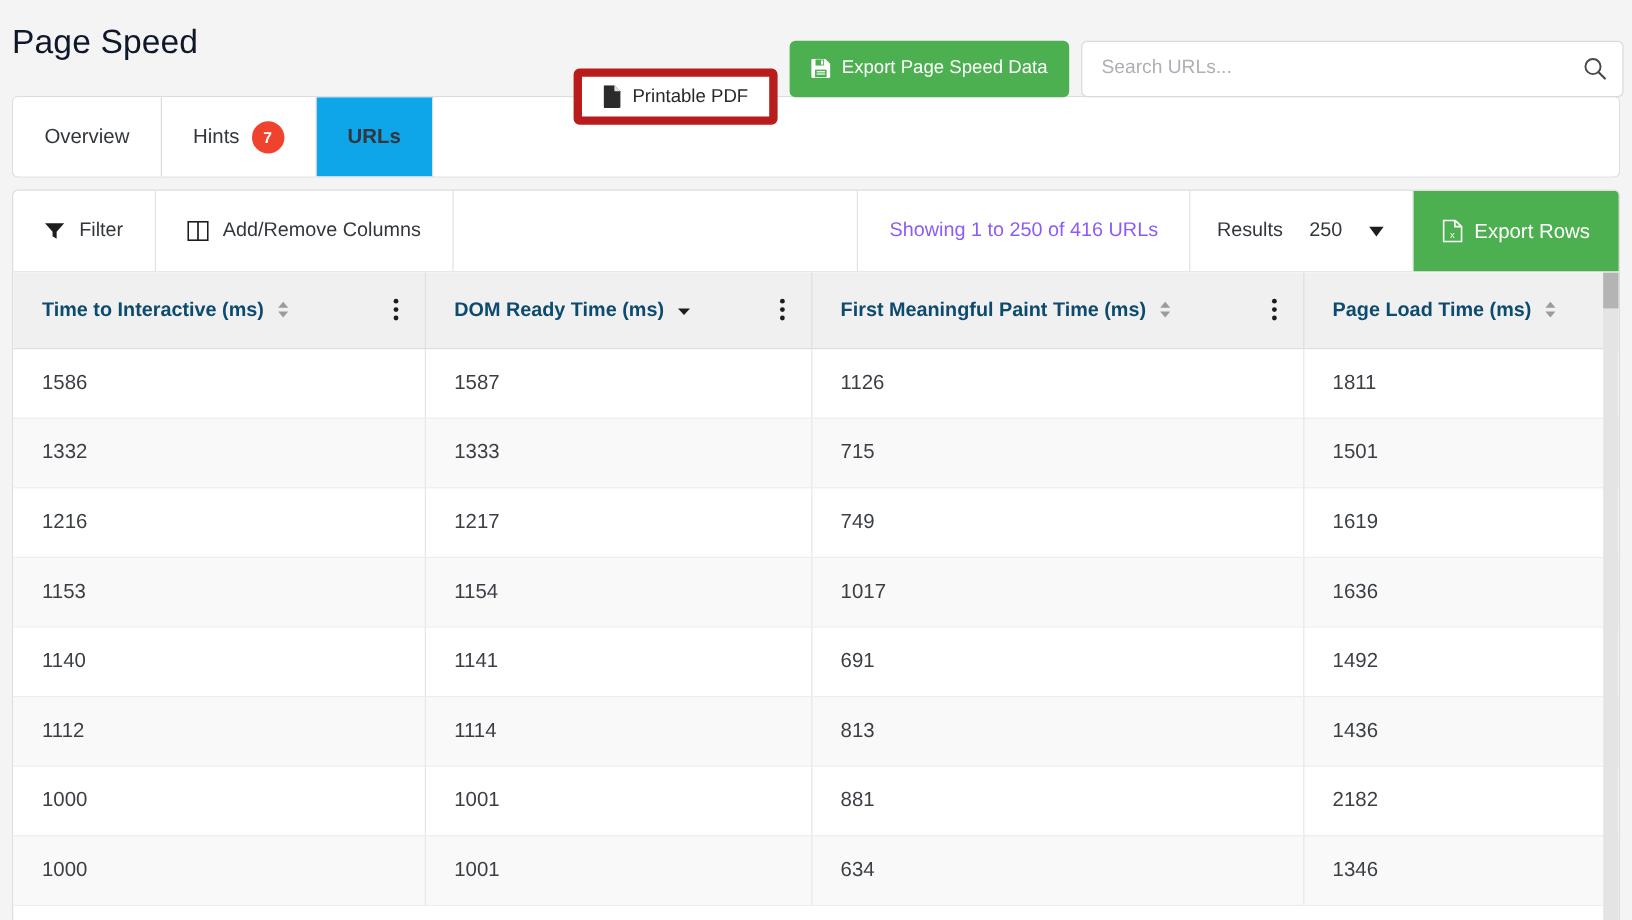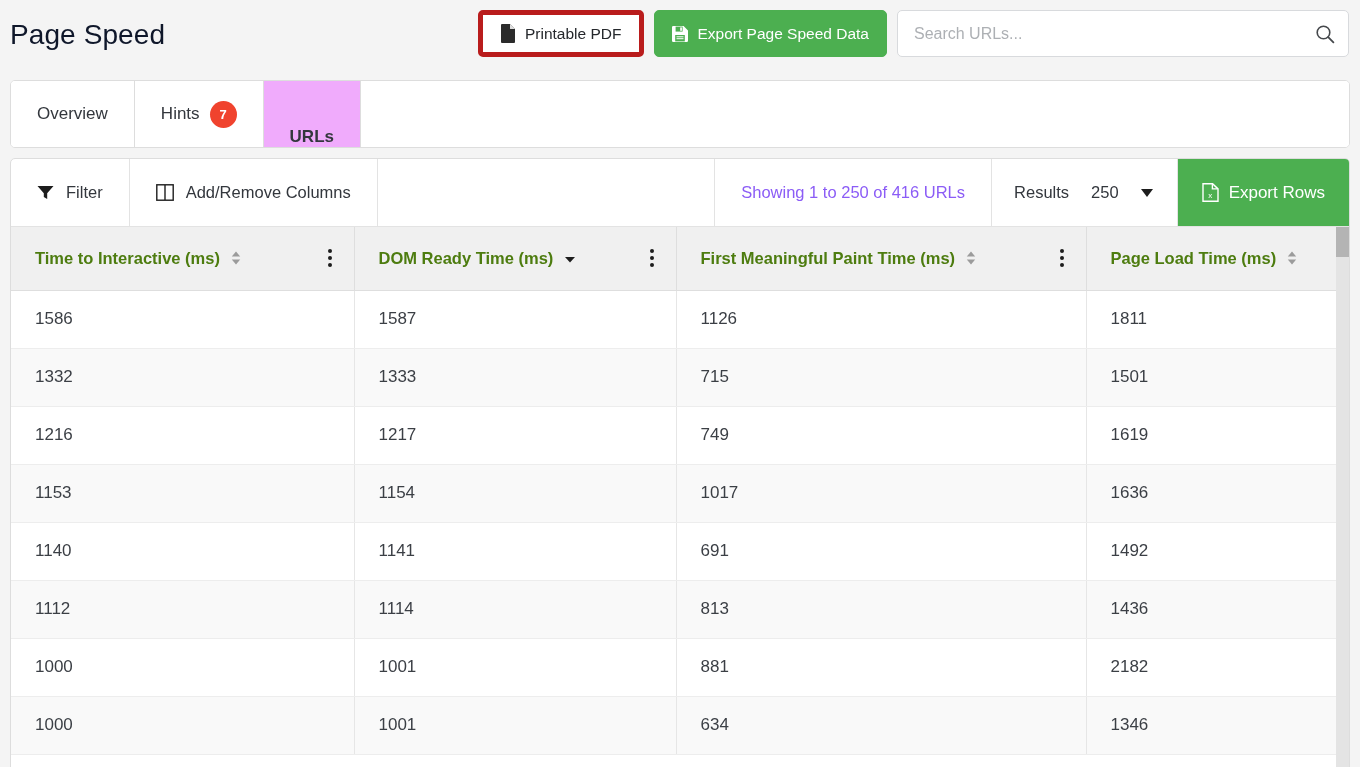--- a/index.html
+++ b/index.html
@@ -44,23 +44,24 @@
     gap: 9px;
     height: 47px;
     font-size: 15.5px;
     border-radius: 5px;
     cursor: pointer;
     white-space: nowrap;
     font-family: "Liberation Sans", sans-serif;
   }
   .btn-light {
     background: #ffffff;
-    border: 5px solid #b91c1c;
+    border: 7px solid #b91c1c;
     color: #25282c;
     padding: 4px 18px;
+    margin-top: 47px;
   }
   .btn-green {
     background: #4caf50;
     border: 1px solid #4caf50;
     color: #ffffff;
     padding: 0 17px;
   }
   .search-wrap {
     position: relative;
     width: 452px;
@@ -107,23 +108,22 @@
     align-items: center;
     gap: 10px;
     padding: 0 26px;
     border-right: 1px solid #dddddd;
     font-size: 17px;
     color: #33373d;
     cursor: pointer;
     background: #fff;
   }
   .tab.active {
-    background: #f0abfc;
+    background: #0ea5e9;
     font-weight: bold;
-    align-items: flex-end;
   }
   .badge {
     display: inline-flex;
     align-items: center;
     justify-content: center;
     min-width: 27px;
     height: 27px;
     border-radius: 50%;
     background: #f0432e;
     color: #fff;
@@ -216,21 +216,21 @@
   }
   table.grid th {
     background: #f0f0f0;
     border-right: 1px solid #dedede;
     border-bottom: 1px solid #dedede;
     height: 63px;
     padding: 0 0 0 24px;
     text-align: left;
     font-size: 16.5px;
     font-weight: bold;
-    color: #4d7c0f;
+    color: #0c4a6e;
     white-space: nowrap;
     vertical-align: middle;
   }
   .th-inner {
     display: flex;
     align-items: center;
     height: 100%;
   }
   .th-label { margin-right: 10px; }
   .sort-ico { margin-right: 0; }

